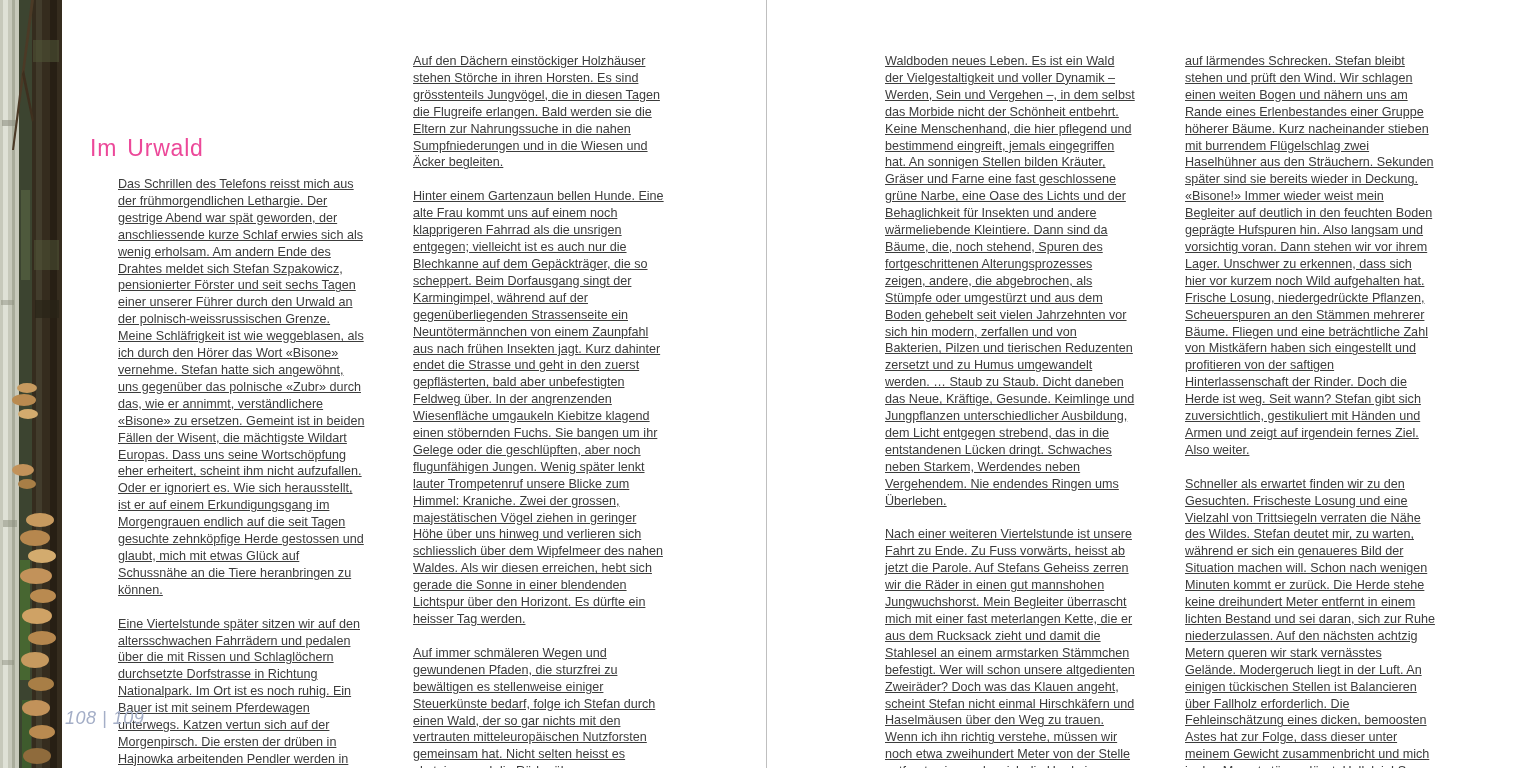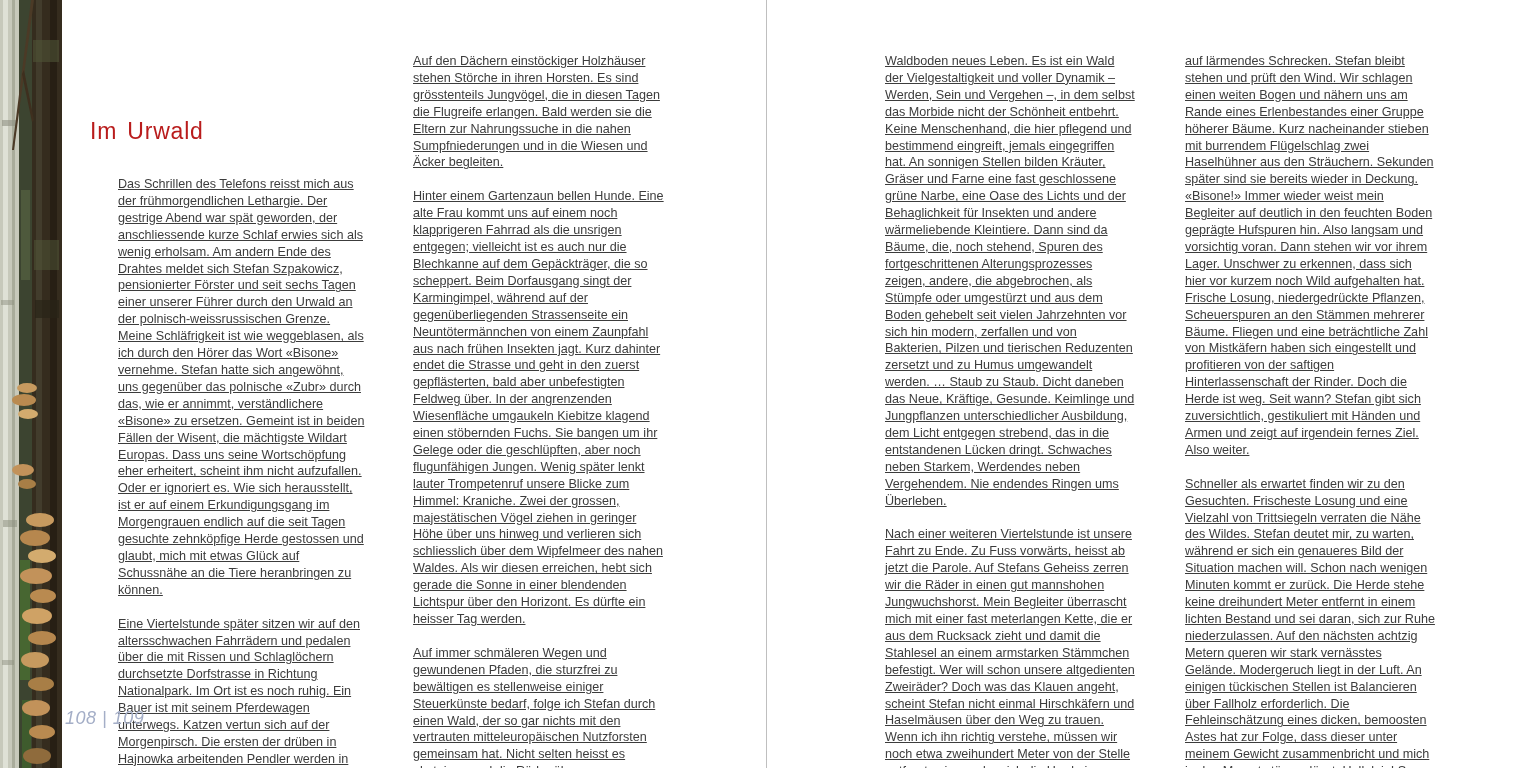--- a/index.html
+++ b/index.html
@@ -26,26 +26,26 @@
     position: absolute;
     left: 766px;
     top: 0;
     width: 1px;
     height: 768px;
     background: #bfbfbf;
   }
   .chapter-title {
     position: absolute;
     left: 90px;
-    top: 103px;
+    top: 120px;
     font-size: 23px;
     font-weight: 400;
     letter-spacing: 0.8px;
     word-spacing: 3px;
-    color: #b91c1c;
+    color: #ec4899;
   }
   .col {
     position: absolute;
     width: 250px;
     color: #3c3c3c;
   }
   .col p {
     margin: 0 0 17px 0;
     font-size: 12.6px;
     line-height: 16.9px;

